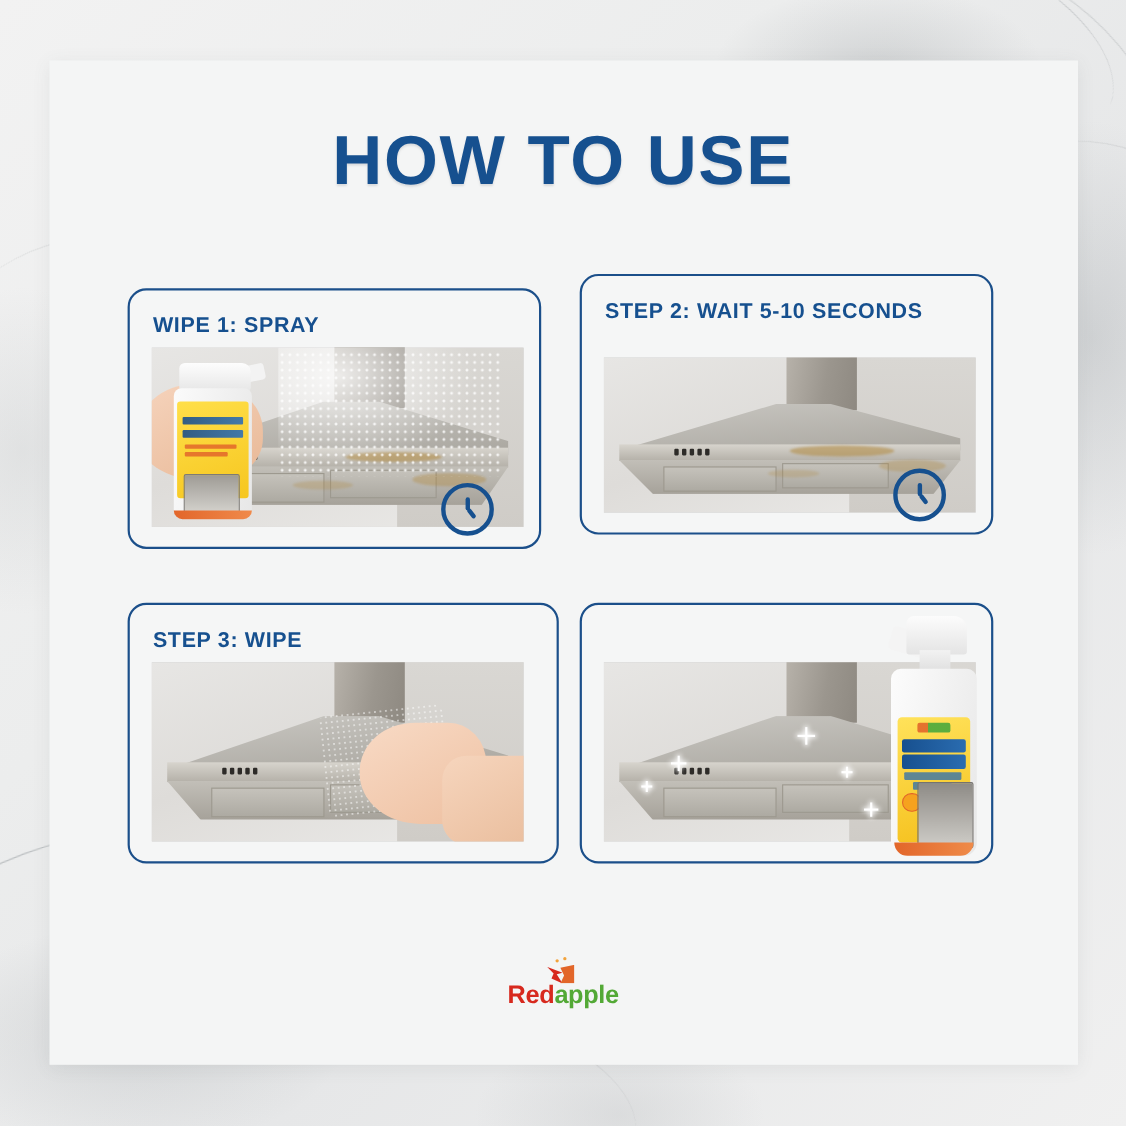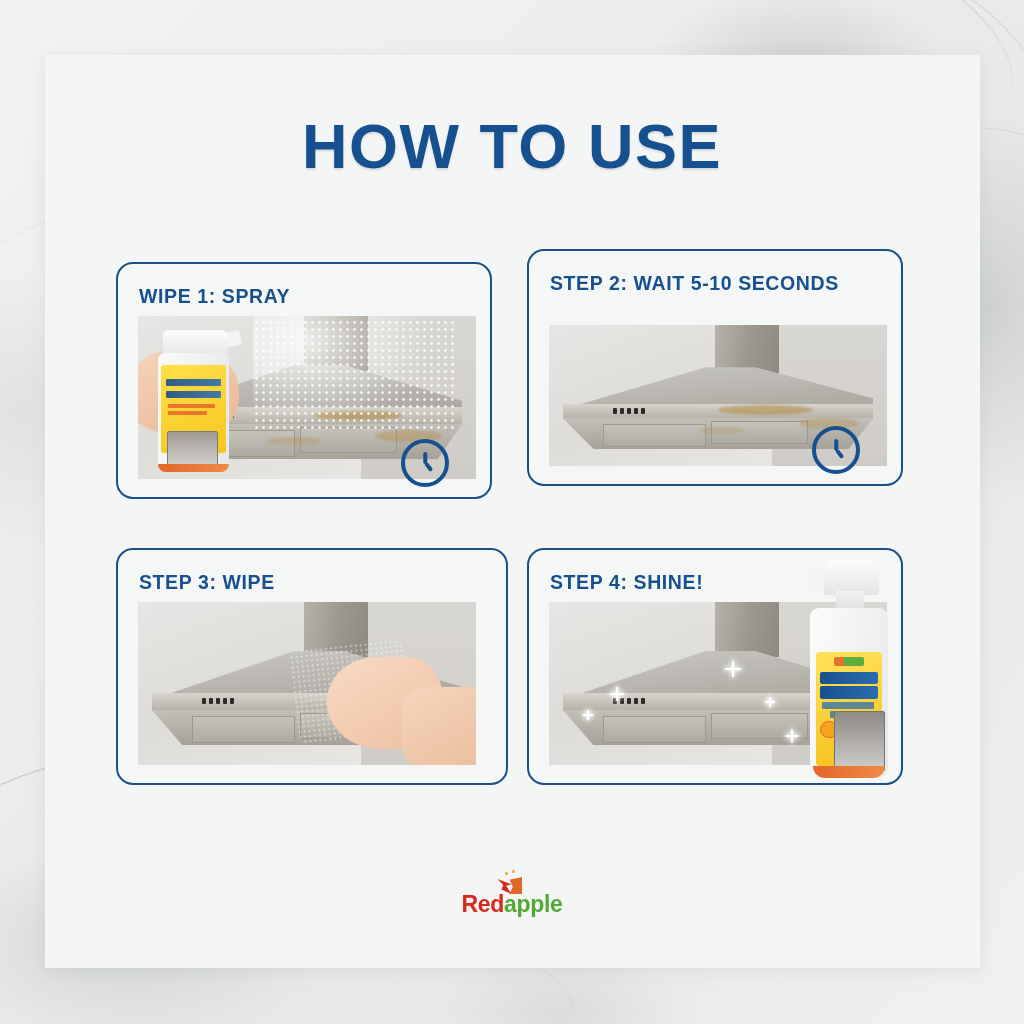--- a/index.html
+++ b/index.html
@@ -299,21 +299,20 @@
             <i></i>
           </div>
         <div class="cloth"></div>
         <div class="hand3"></div>
         <div class="arm3"></div>
       </div>
     </div>
   </div>
 
   <div class="card" id="card4">
-    <div class="step-title">STEP 4: SHINE!</div>
     <div class="photo">
       <div class="scene">
         <div class="wall"></div>
         <div class="wall-right"></div>
         <div class="duct"></div>
         <div class="hood-top"></div>
         <div class="hood-band"></div>
         <div class="hood-body"></div>
         <div class="filter f1"></div>
         <div class="filter f2"></div>

